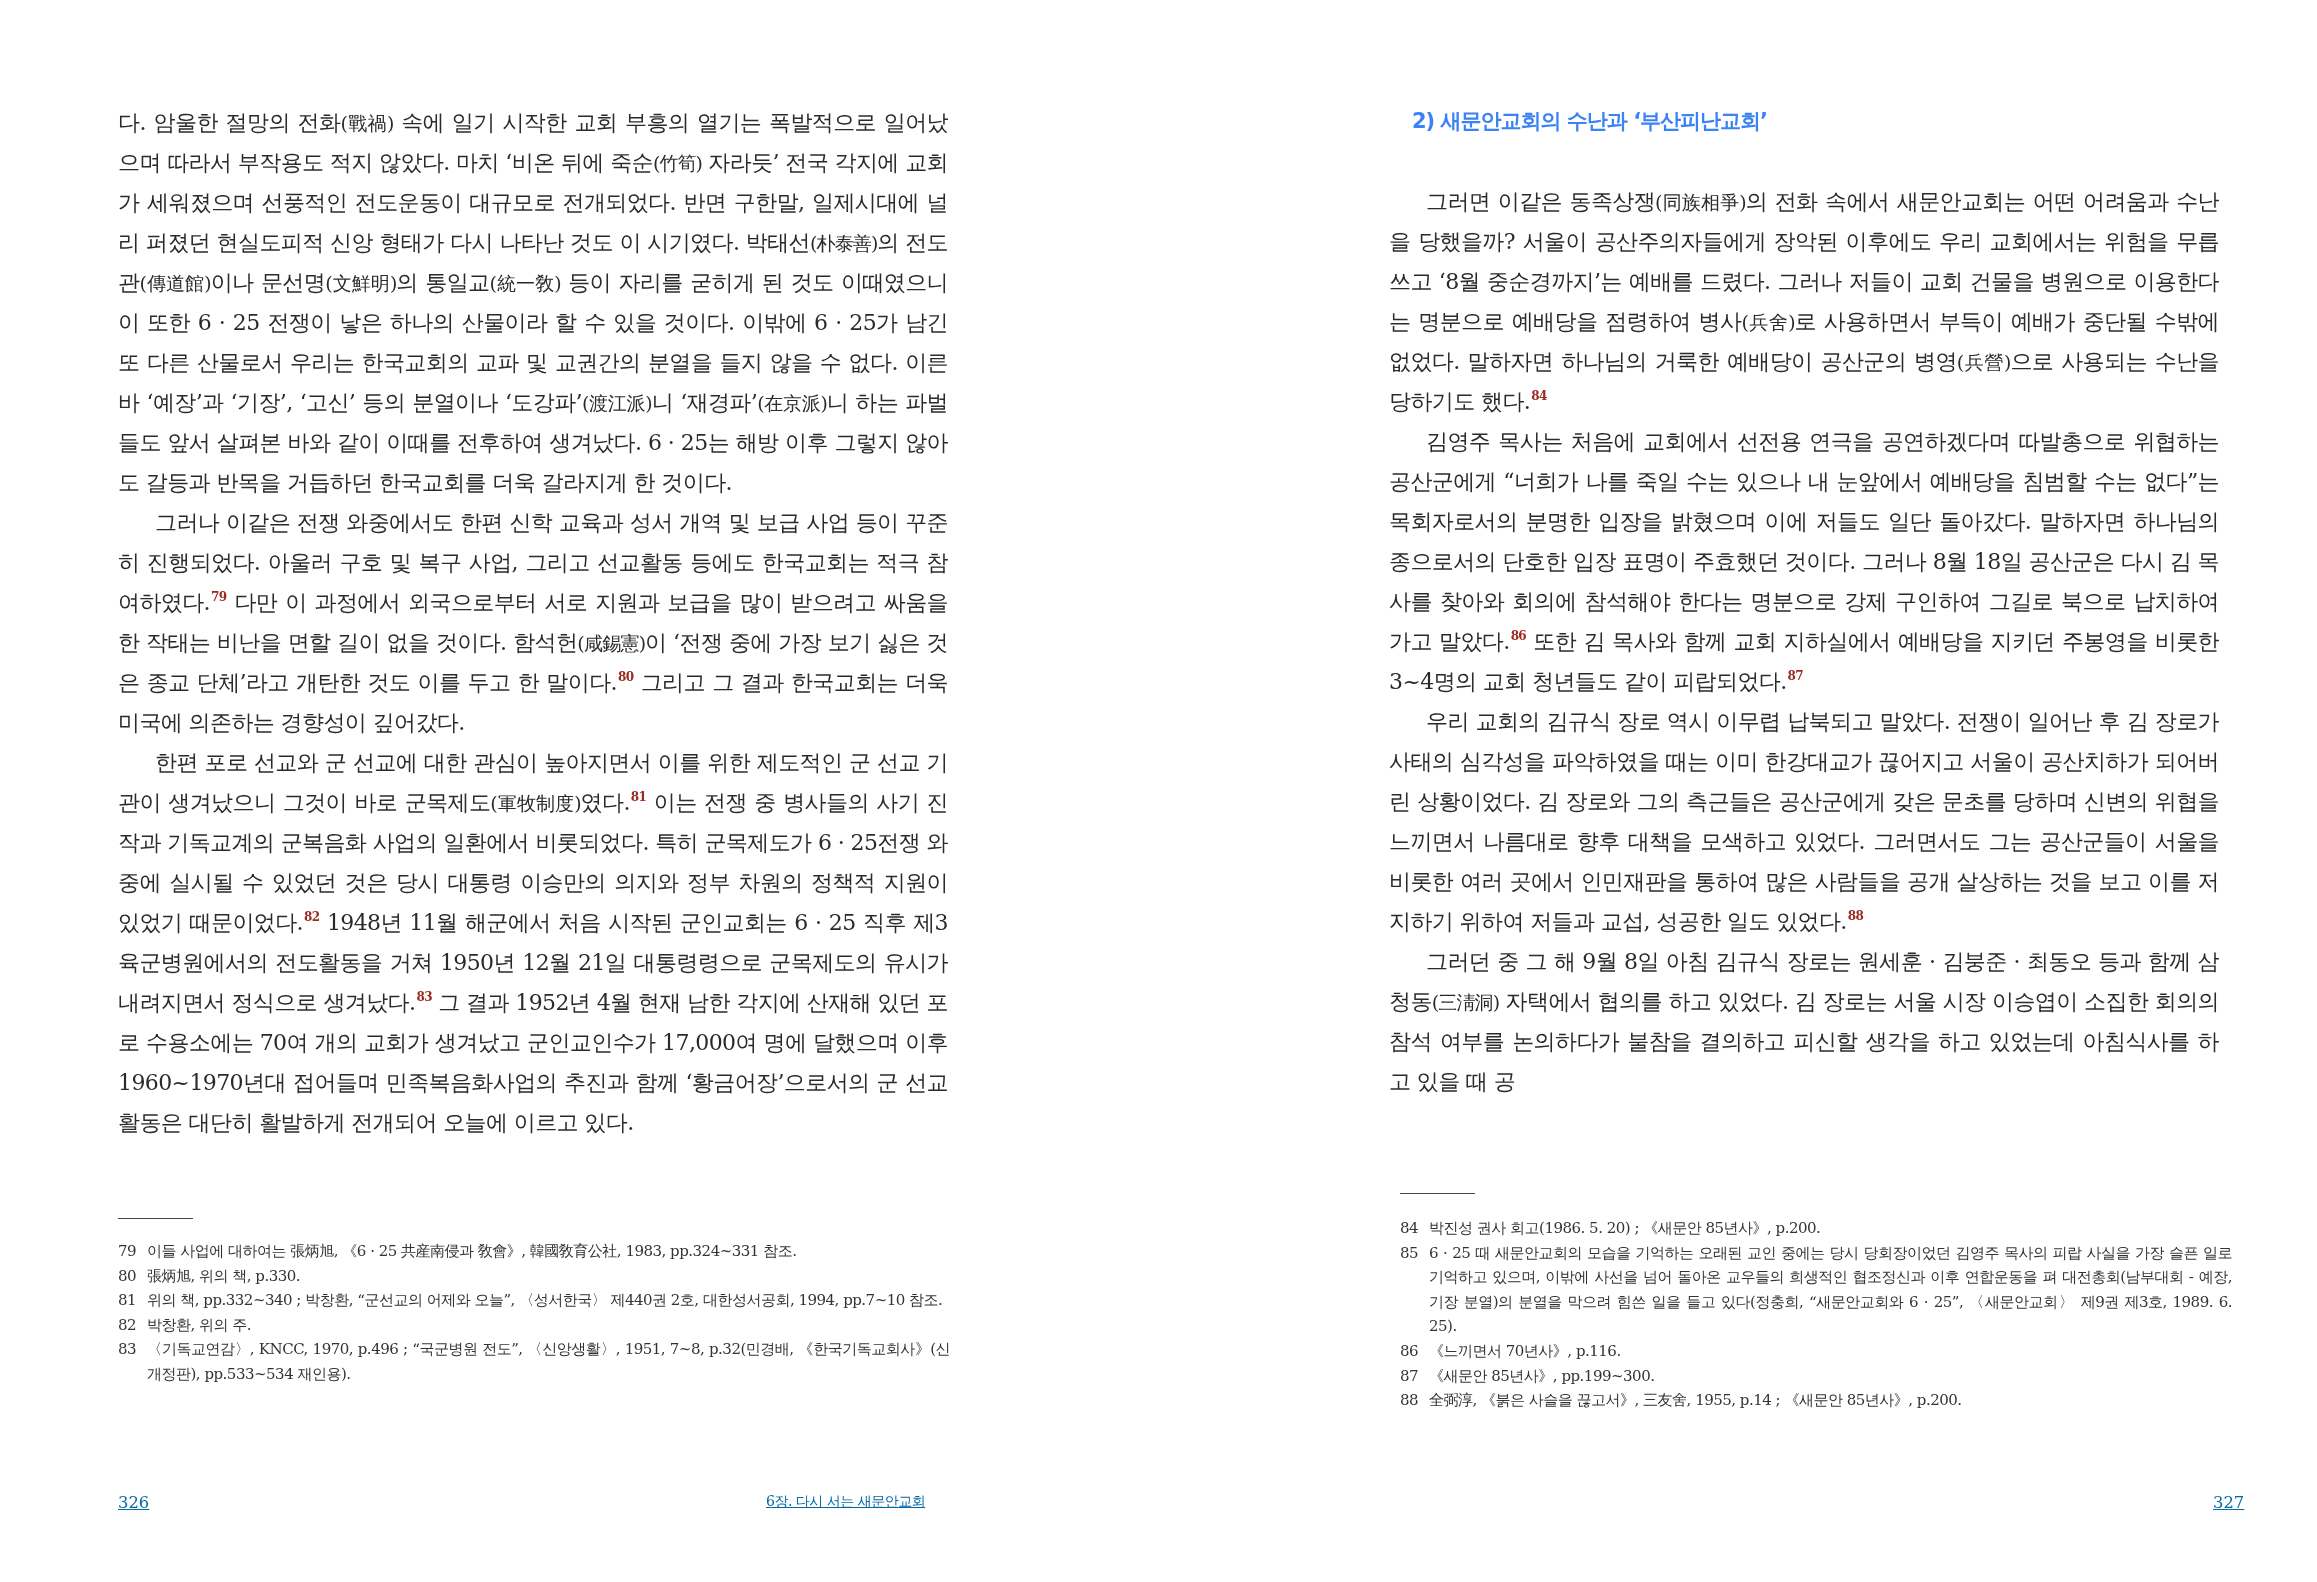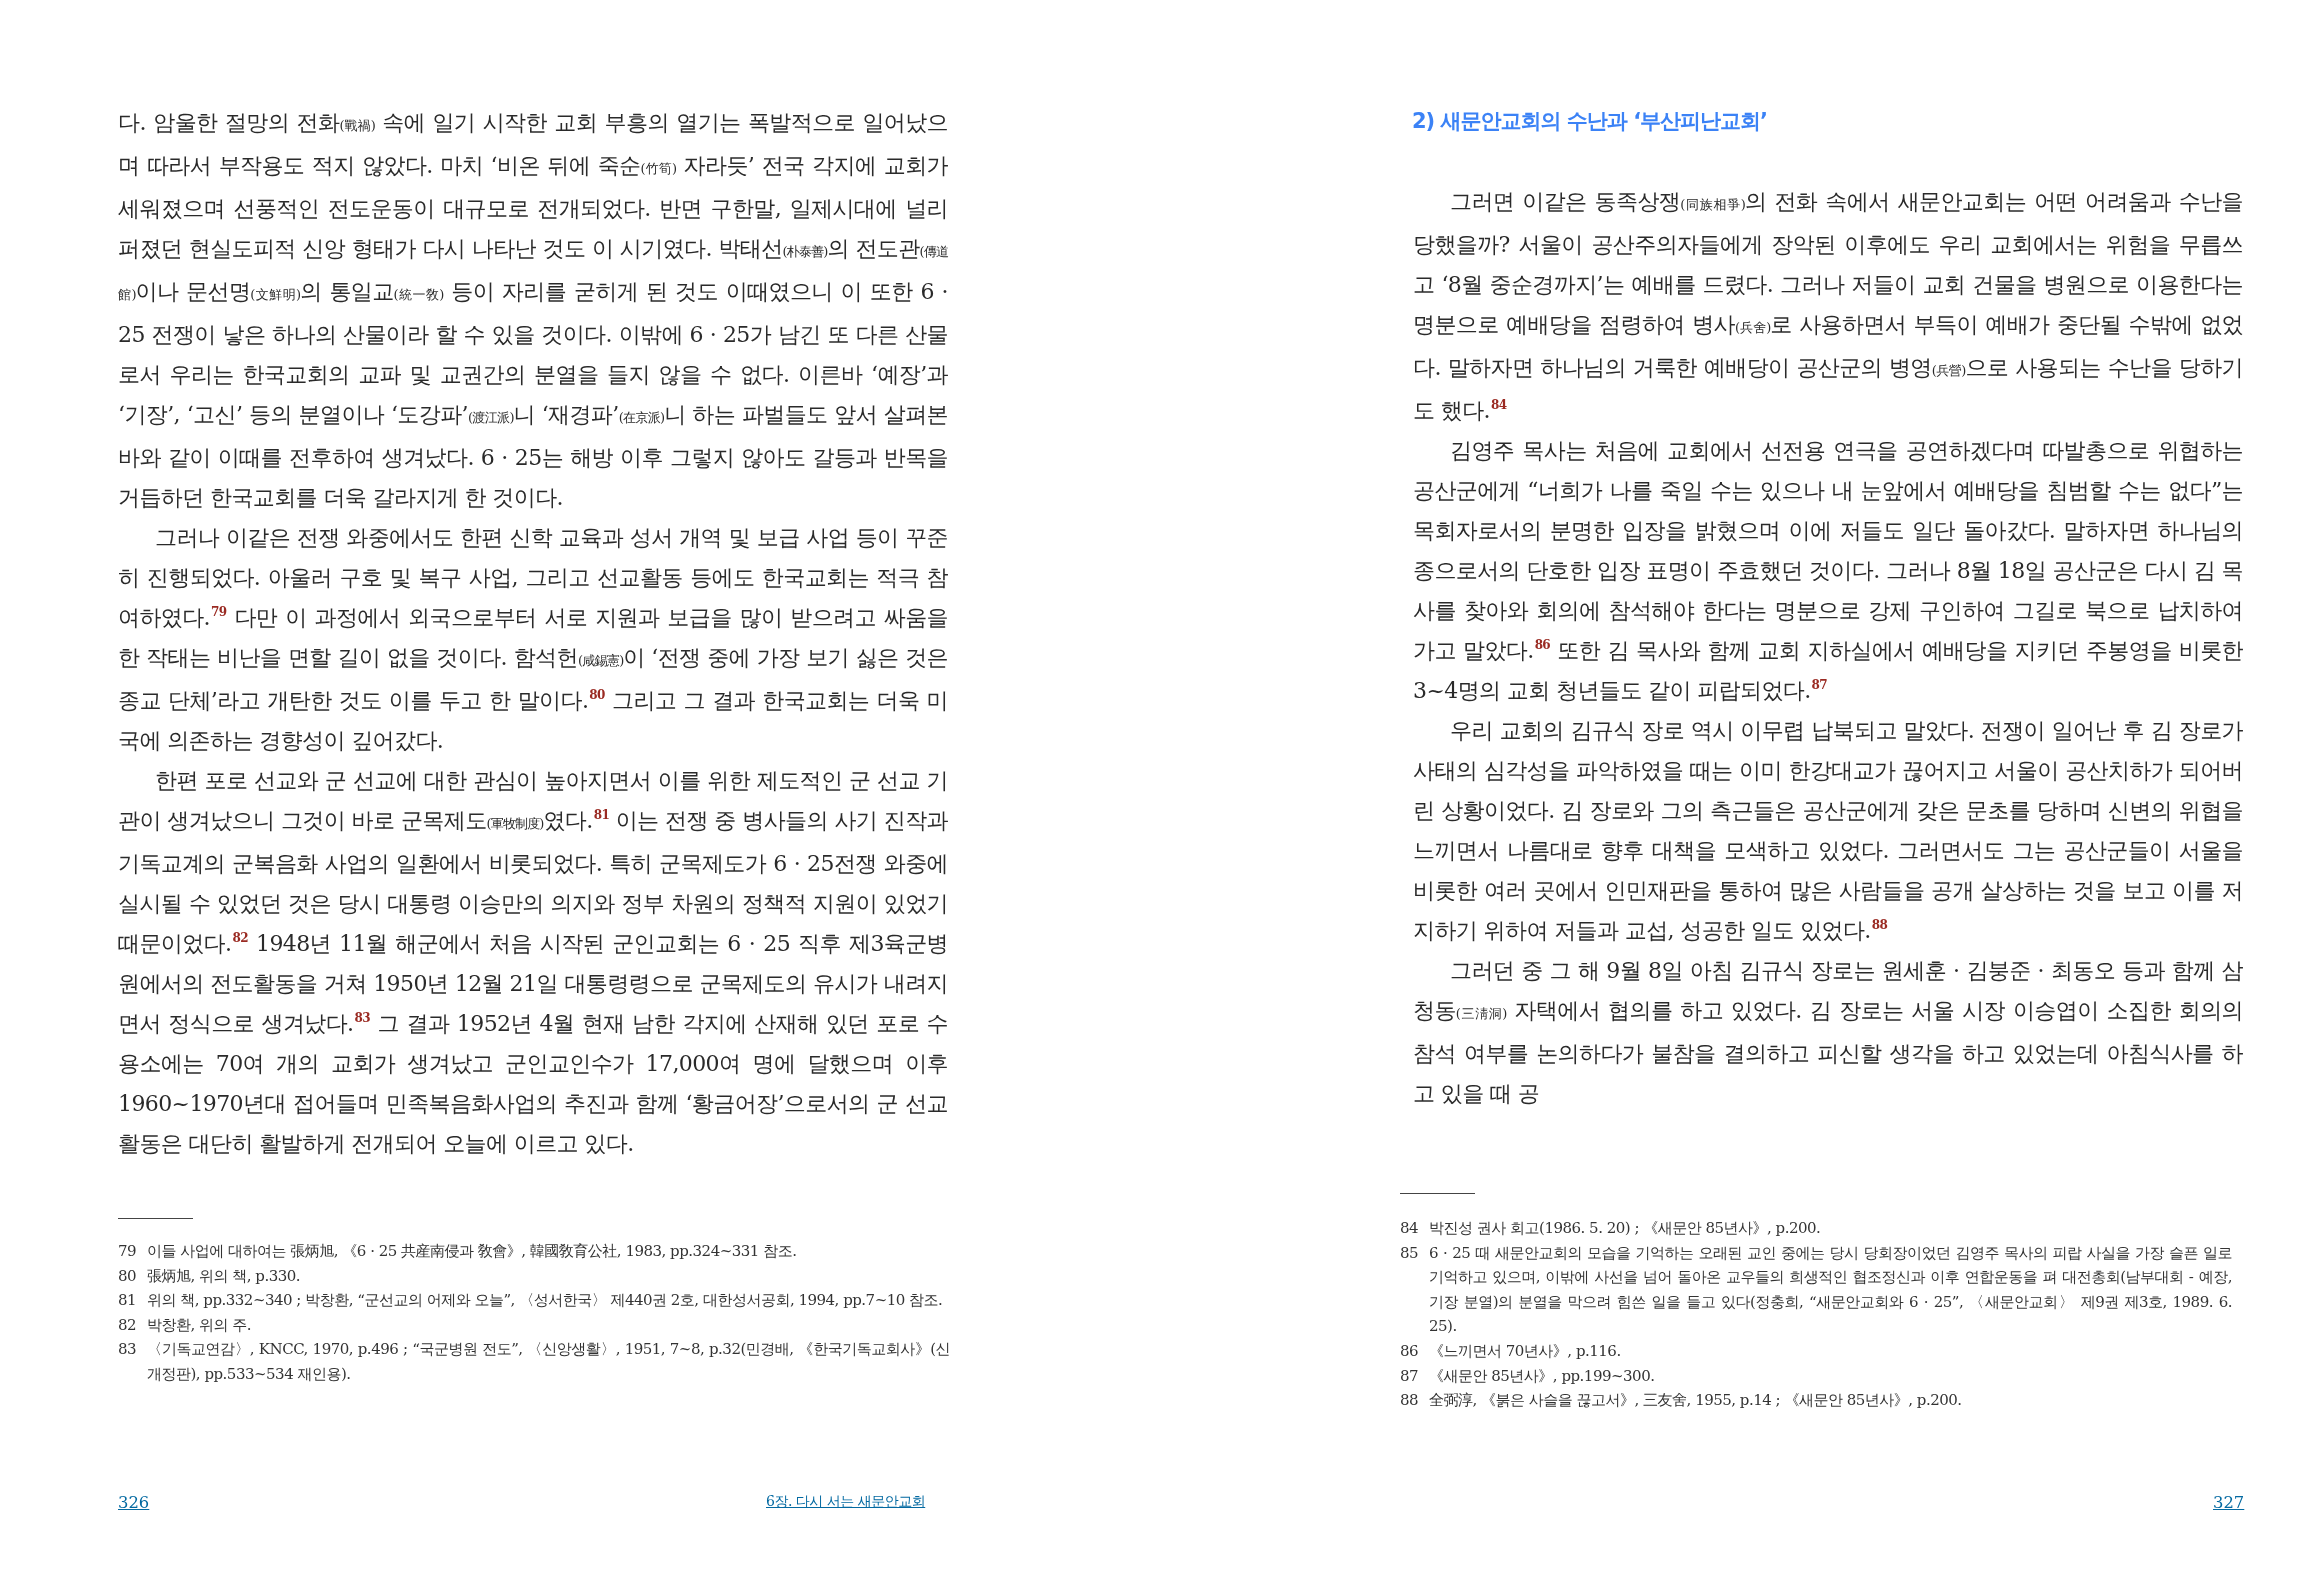--- a/index.html
+++ b/index.html
@@ -4,24 +4,24 @@
 <style>
   html, body { margin: 0; padding: 0; background: #ffffff; }
   body { width: 2317px; height: 1582px; position: relative; overflow: hidden;
          font-family: "DejaVu Serif", "Liberation Serif", serif; color: #2a2a2a; }
   .page { position: absolute; top: 0; height: 1582px; width: 1159px; }
   .page.left { left: 0; }
   .page.right { left: 1159px; }
   .body-text { position: absolute; width: 830px; font-size: 22px; line-height: 40px;
                letter-spacing: -0.6px; text-align: justify; }
   .left .body-text { left: 118px; top: 103px; }
-  .right .body-text { left: 254px; top: 182px; }
+  .right .body-text { left: 230px; top: 182px; }
   .body-text p { margin: 0; }
   .body-text p.indent { text-indent: 37px; }
-  .hanja { font-size: 13px; letter-spacing: -1px; }
+  .hanja { font-size: 19px; letter-spacing: -1px; }
   sup.fn { color: #9a2a22; font-size: 12px; font-weight: bold; vertical-align: 8.7px; line-height: 0; margin-left: 1px; }
   .section-heading { position: absolute; left: 1412px; top: 107px; font-family: "DejaVu Sans", "Liberation Sans", sans-serif;
                      font-weight: bold; font-size: 21px; letter-spacing: -1px; color: #3b82f6; margin: 0; }
   .fn-rule { position: absolute; width: 75px; height: 0; border-top: 1.4px solid #444; }
   .left .fn-rule { left: 118px; top: 1218px; }
   .right .fn-rule { left: 241px; top: 1193px; }
   .footnotes { position: absolute; width: 832px; font-size: 15px; line-height: 24.6px; letter-spacing: -0.5px; color: #333; }
   .left .footnotes { left: 118px; top: 1239px; }
   .right .footnotes { left: 241px; top: 1216px; }
   .fn-item { display: flex; margin: 0; }

